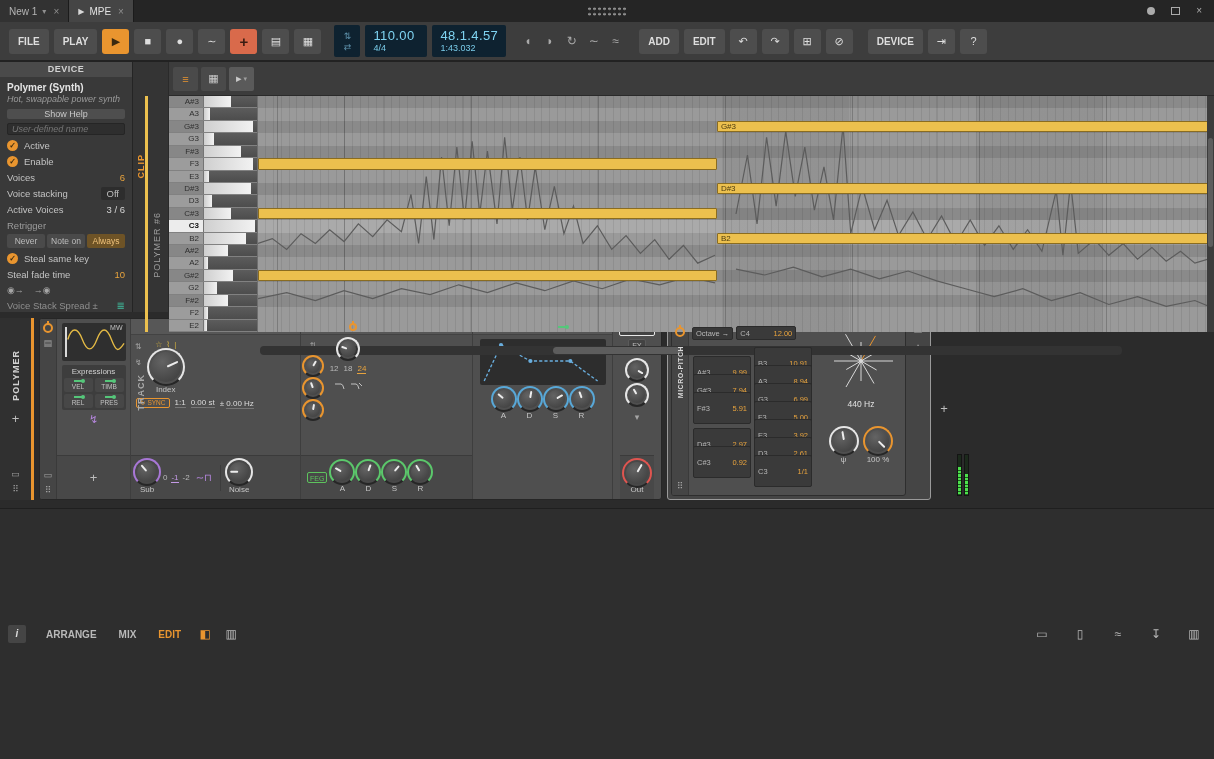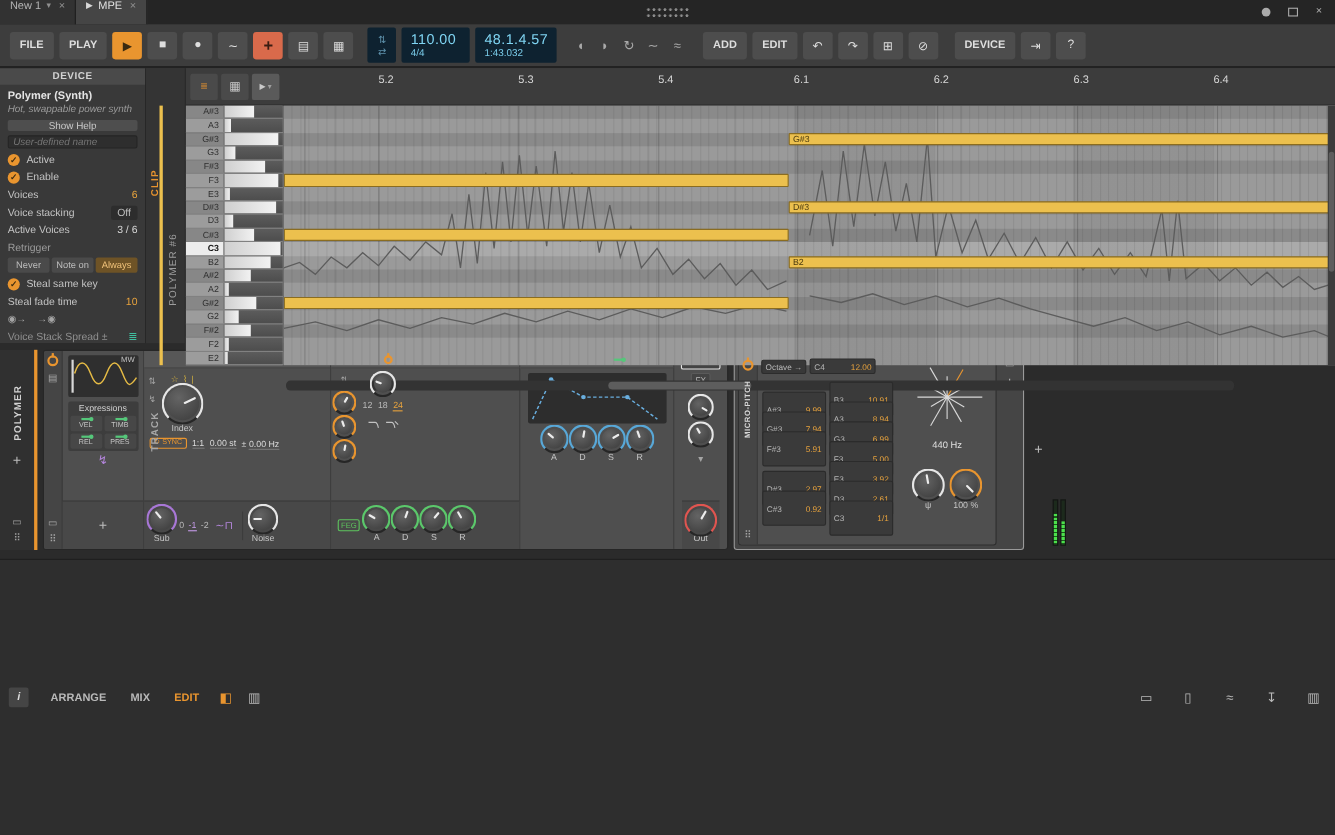--- a/index.html
+++ b/index.html
@@ -3,21 +3,21 @@
 <meta charset="utf-8">
 <style>
 *{margin:0;padding:0;box-sizing:border-box;user-select:none}
 html,body{width:1214px;height:759px;overflow:hidden}
 body{font-family:"Liberation Sans",sans-serif;font-size:10px;color:#c8c8c8;background:#1d1d1d}
 .app{width:1214px;height:759px;display:flex;flex-direction:column;background:#2f2f2f}
 b,i{font-style:normal;font-weight:inherit}
 
 
 .titlebar{height:22px;background:#252525;display:flex;align-items:stretch;position:relative;flex:none}
-.ptab{display:flex;gap:5px;padding:0 9px;background:#323232;border-right:1px solid #1b1b1b;color:#b5b5b5}
+.ptab{display:flex;align-items:center;gap:5px;padding:0 9px;background:#323232;border-right:1px solid #1b1b1b;color:#b5b5b5}
 .ptab.active{background:#454545;color:#e2e2e2}
 .tplay{font-size:8px;color:#d8d8d8}
 .tcaret{font-size:8px;color:#8f8f8f}
 .tclose{font-size:10px;color:#8f8f8f;margin-left:2px}
 .logo{position:absolute;left:50%;top:6px;transform:translateX(-50%);width:40px;height:11px;
  background-image:radial-gradient(circle,#8d8d8d 1.1px,transparent 1.5px);background-size:5px 5.5px}
 .winctl{margin-left:auto;display:flex;align-items:center;gap:16px;padding:0 12px}
 .wc{color:#ababab;font-size:10px;line-height:10px}
 .wc.restore{width:9px;height:8px;border:1px solid #ababab}
 .wc.circ{width:8px;height:8px;border-radius:50%;background:#ababab}
@@ -371,29 +371,20 @@
         <span class="vtext vlane">POLYMER #6</span>
         <span class="vtext vtrack">TRACK</span>
       </div>
       <div class="edbody">
         <div class="edtop">
           <div class="edtools">
             <button class="edbtn hamb">≡</button>
             <button class="edbtn">▦</button>
             <button class="edbtn cursor">▸<span class="c8">▾</span></button>
           </div>
-          <div class="ruler" id="ruler">
-              <span style="left: 9%;">5.2</span>
-              <span style="left: 22.3%;">5.3</span>
-              <span style="left: 35.6%;">5.4</span>
-              <span style="left: 48.5%;">6.1</span>
-              <span style="left: 61.8%;">6.2</span>
-              <span style="left: 75.1%;">6.3</span>
-              <span style="left: 88.4%;">6.4</span>
-            </div>
         </div>
         <div class="roll">
           <div class="keys" id="keys">
               <div class="keyrow sharp">
                 <span class="keyname">A#3</span>
                 <span class="keymeter">
                   <i class="keymeterfill" style="width: 50%;"></i>
                 </span>
               </div>
               <div class="keyrow">

